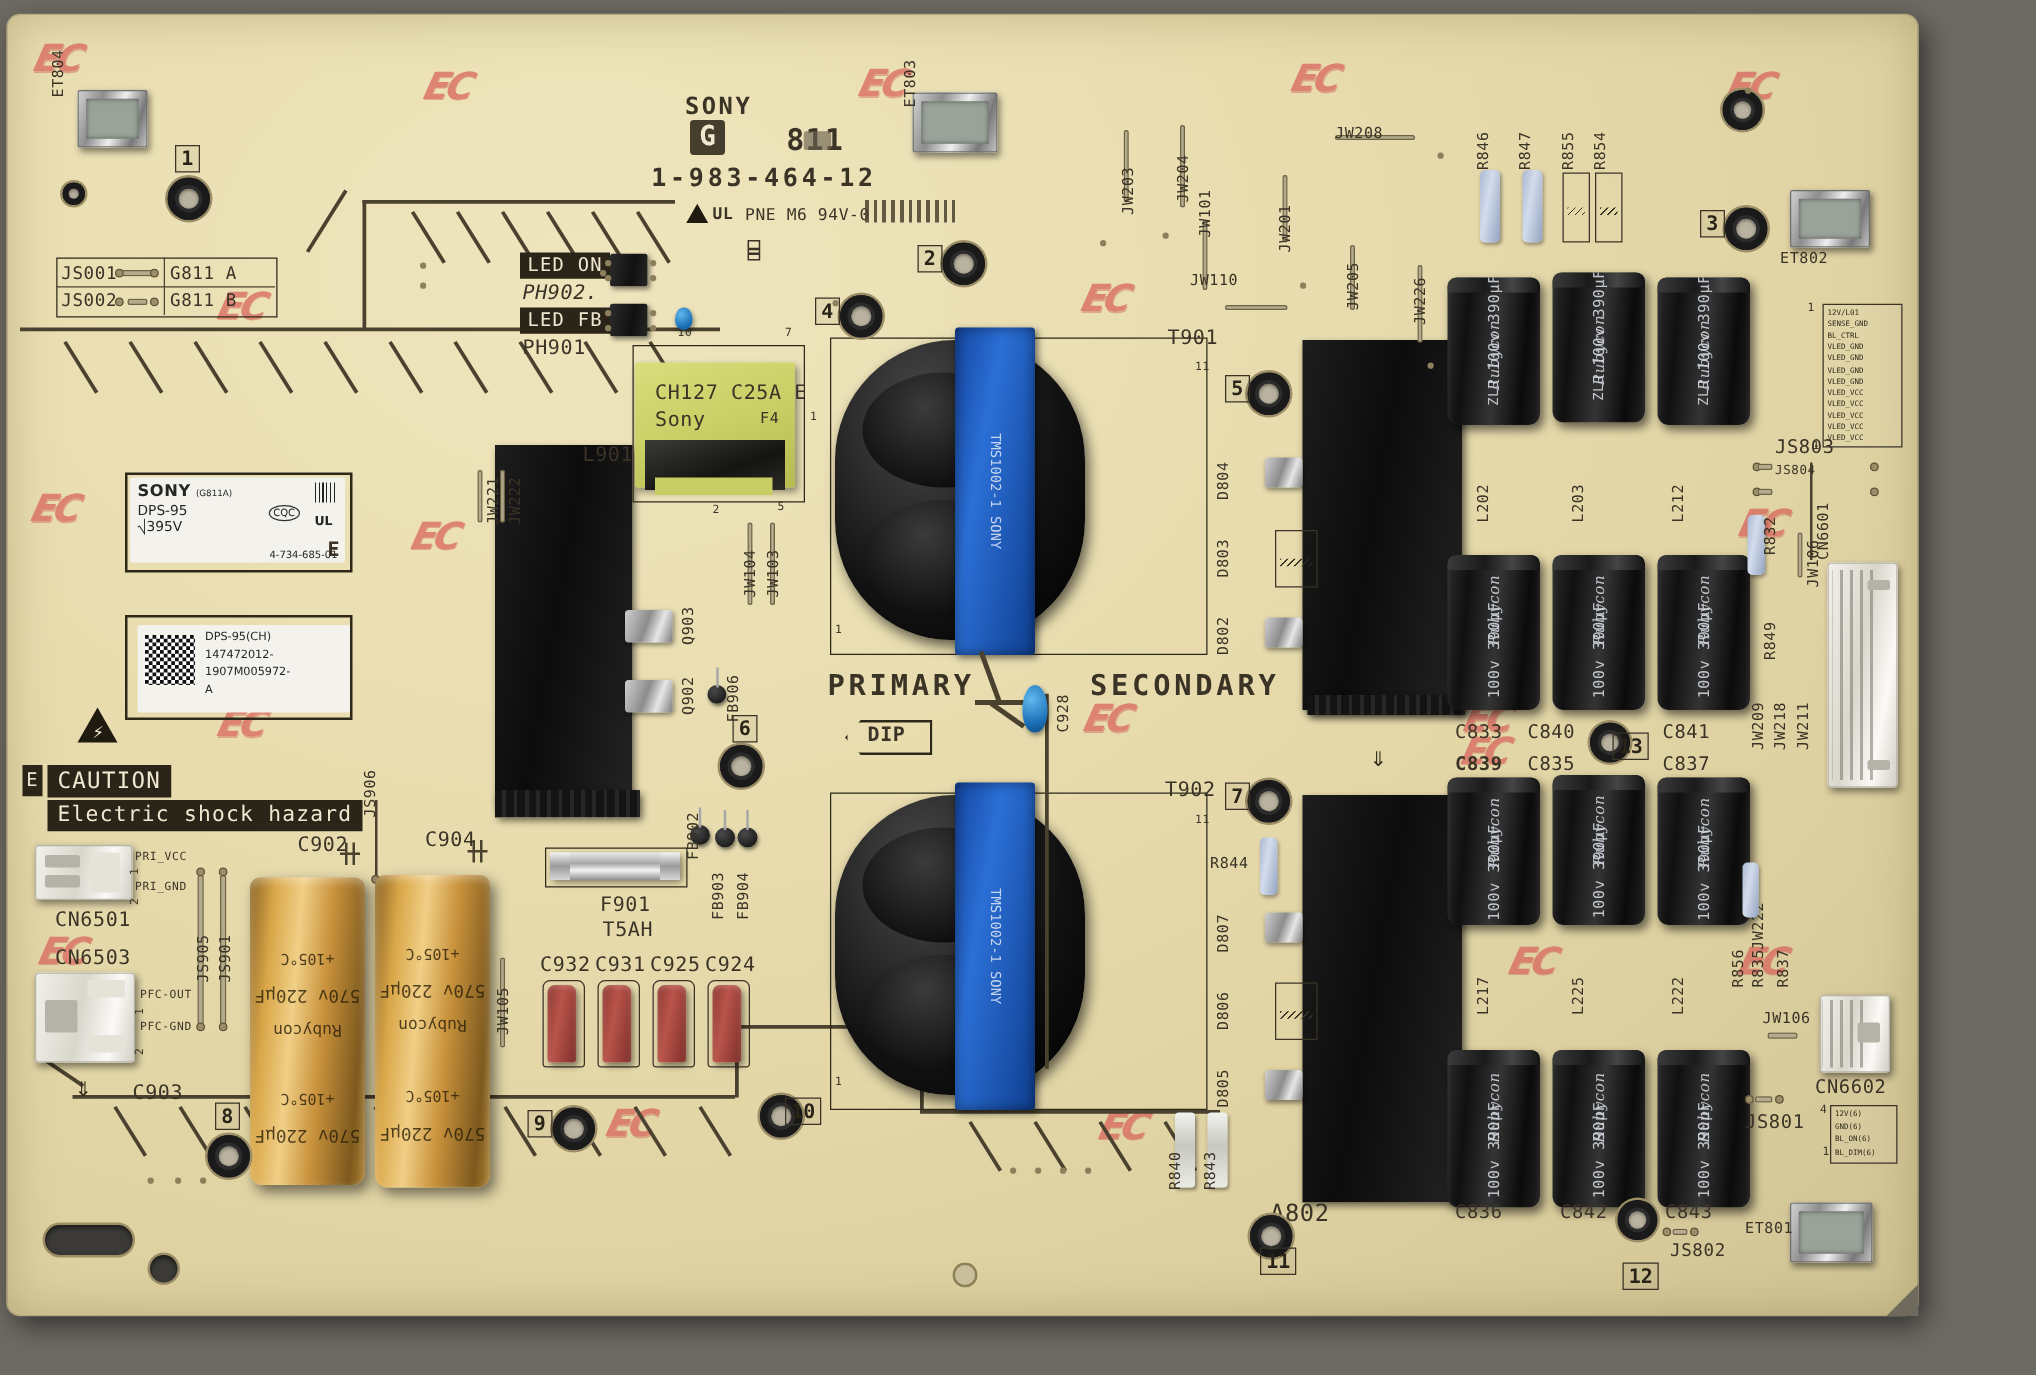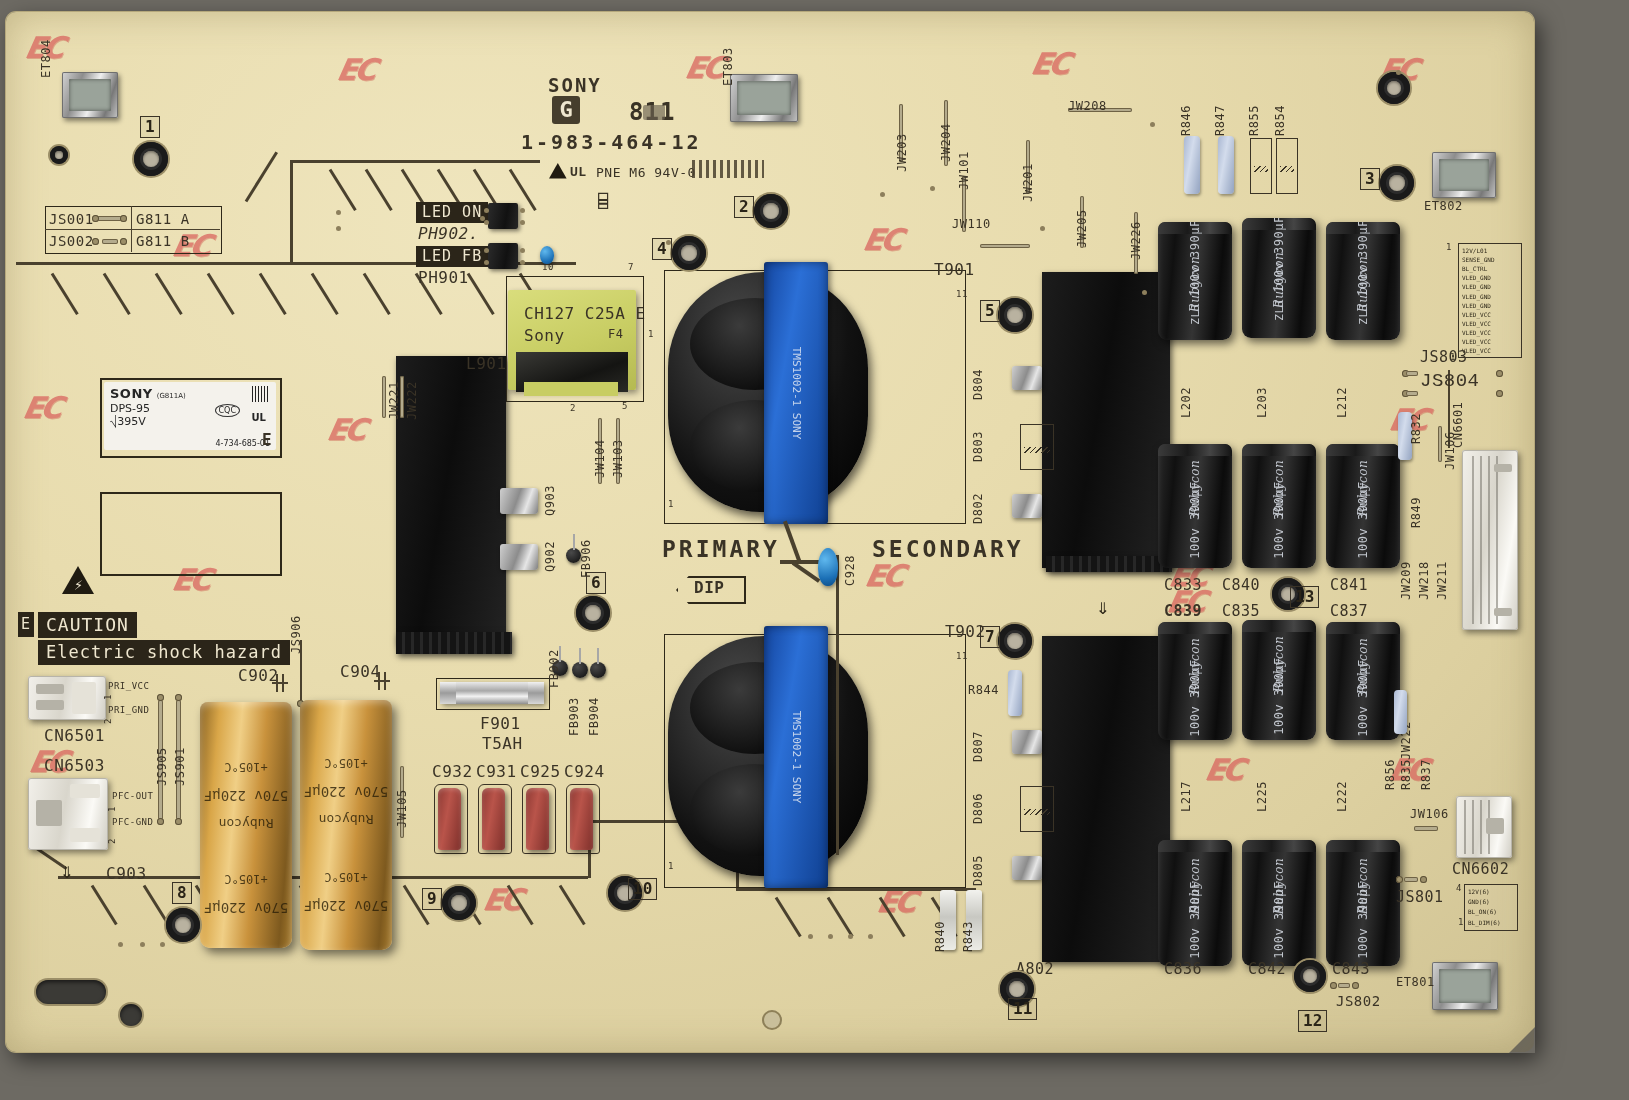--- a/index.html
+++ b/index.html
@@ -270,20 +270,29 @@
     <div style="font-size:11px;">⎷<span>395V</span></div>
     <div style="position:absolute;right:36px;top:22px;font-size:8px;border:1px solid #333;border-radius:50%;padding:1px 3px;">CQC</div>
     <div style="position:absolute;right:10px;top:30px;font-size:10px;font-weight:bold;">UL</div>
     <div style="position:absolute;right:8px;top:4px;width:16px;height:16px;
          background:repeating-linear-gradient(90deg,#222 0 1px,transparent 1px 3px);"></div>
     <div style="position:absolute;right:6px;bottom:2px;font-size:8px;">4-734-685-01</div>
   </div>
   <div class="silk bold" style="left:262px;top:432px;font-size:16px;">E</div>
 
   <div class="framebox" style="left:100px;top:492px;width:178px;height:80px;"></div>
+  <div class="whitelabel" style="left:110px;top:500px;width:158px;height:62px;display:flex;gap:8px;align-items:flex-start;">
+    <div style="width:40px;height:40px;background:repeating-conic-gradient(#fff 0 25%,#111 0 50%) 0 0/6px 6px;margin-top:4px;"></div>
+    <div style="font-size:9px;line-height:1.55;">
+      <div>DPS-95(CH)</div>
+      <div>147472012-</div>
+      <div>1907M005972-</div>
+      <div>A</div>
+    </div>
+  </div>
 
   <div class="warn-tri" style="left:62px;top:566px;">
       <b>⚡</b>
     </div>
   <div class="invbox" style="left:38px;top:612px;font-size:18px;padding:3px 8px;">CAUTION</div>
   <div class="invbox" style="left:38px;top:640px;font-size:17px;padding:3px 8px;">Electric shock hazard</div>
 
   <div class="conn" style="left:28px;top:676px;width:78px;height:44px;">
     <div class="slot" style="left:8px;top:8px;width:28px;height:10px;"></div>
     <div class="slot" style="left:8px;top:24px;width:28px;height:10px;"></div>
@@ -453,21 +462,21 @@
     <div class="xfmr pin" style="left:0;top:70px;width:84px;"></div>
     <div class="xfmr pin" style="left:0;top:96px;width:88px;"></div>
     <div class="xfmr pin" style="left:0;top:124px;width:92px;"></div>
     <div class="xfmr pin" style="left:0;top:152px;width:92px;"></div>
     <div class="xfmr pin" style="left:0;top:180px;width:92px;"></div>
     <div class="xfmr pin" style="left:0;top:206px;width:92px;"></div>
     <div class="xfmr pin" style="left:0;top:226px;width:88px;"></div>
   </div>
 
   <div class="framebox" style="left:664px;top:634px;width:300px;height:252px;border-width:1px;"></div>
-  <div class="silk" style="left:932px;top:624px;font-size:16px;margin-left:13px;">T902</div>
+  <div class="silk" style="left:932px;top:624px;font-size:16px;">T902</div>
   <div class="silk xs" style="left:956px;top:652px;">11</div>
   <div class="silk xs" style="left:668px;top:862px;">1</div>
   <div class="xfmr" style="left:668px;top:636px;width:200px;height:240px;">
     <div class="core"></div>
     <div class="core2" style="left:22px;top:26px;width:130px;height:92px;"></div>
     <div class="core2" style="left:22px;top:128px;width:130px;height:92px;"></div>
     <div class="band" style="left:96px;top:-10px;width:64px;height:262px;border-radius:3px;">
       <span>TMS1002-1 SONY</span>
     </div>
   </div>
@@ -492,21 +501,21 @@
   <div class="trace" style="left:790px;top:520px;width:4px;height:42px;transform:rotate(-20deg);"></div>
   <div class="trace" style="left:780px;top:560px;width:40px;height:4px;"></div>
   <div class="trace" style="left:790px;top:570px;width:32px;height:4px;transform:rotate(35deg);"></div>
   <div class="trace" style="left:836px;top:555px;width:3px;height:300px;"></div>
   <div class="bluecap" style="left:818px;top:548px;width:20px;height:38px;"></div>
   <div class="silk sm v" style="left:844px;top:586px;">C928</div>
 
   <div class="heatsink" style="left:1042px;top:272px;width:128px;height:296px;"></div>
   <div class="heatsink fin" style="left:1046px;top:556px;width:126px;height:16px;"></div>
   <div class="heatsink" style="left:1042px;top:636px;width:128px;height:326px;"></div>
-  <div class="silk" style="left:1016px;top:962px;font-size:15px;">A802</div>
+  <div class="silk" style="left:1016px;top:962px;font-size:19px;">A802</div>
 
   <div class="silk sm v" style="left:972px;top:400px;">D804</div>
   <div class="silk sm v" style="left:972px;top:462px;">D803</div>
   <div class="silk sm v" style="left:972px;top:524px;">D802</div>
   <div class="tovar" style="left:1012px;top:366px;width:30px;height:24px;"></div>
   <div class="tovar" style="left:1012px;top:494px;width:30px;height:24px;"></div>
   <div class="mount" style="left:998px;top:298px;width:34px;height:34px;">
       <i></i>
     </div>
   <div class="numbox" style="left:980px;top:300px;">5</div>
@@ -668,21 +677,21 @@
   <div class="trace" style="left:1448px;top:370px;width:2px;height:78px;"></div>
   <div class="conn" style="left:1462px;top:450px;width:56px;height:180px;">
     <div class="ribs" style="left:4px;right:18px;top:6px;bottom:6px;"></div>
     <div class="slot" style="left:32px;top:14px;width:18px;height:8px;"></div>
     <div class="slot" style="left:32px;top:158px;width:18px;height:8px;"></div>
   </div>
   <div class="silk sm v" style="left:1444px;top:470px;">JW106</div>
   <div class="jumper" style="left:1438px;top:426px;width:4px;height:36px;"></div>
 
   <div class="silk" style="left:1420px;top:350px;font-size:15px;">JS803</div>
-  <div class="silk" style="left:1420px;top:372px;font-size:19px;font-family:Liberation Mono, monospace;">JS804</div>
+  <div class="silk" style="left:1420px;top:372px;font-size:10px;">JS804</div>
   <div class="jdot" style="left:1402px;top:370px;"></div>
   <div class="jumper" style="left:1406px;top:371px;width:12px;height:5px;"></div>
   <div class="jdot" style="left:1496px;top:370px;"></div>
   <div class="jdot" style="left:1402px;top:390px;"></div>
   <div class="jumper" style="left:1406px;top:391px;width:12px;height:5px;"></div>
   <div class="jdot" style="left:1496px;top:390px;"></div>
 
   <div class="res" style="left:1398px;top:412px;width:14px;height:48px;"></div>
   <div class="silk sm v" style="left:1410px;top:444px;">R832</div>
   <div class="silk sm v" style="left:1410px;top:528px;">R849</div>

